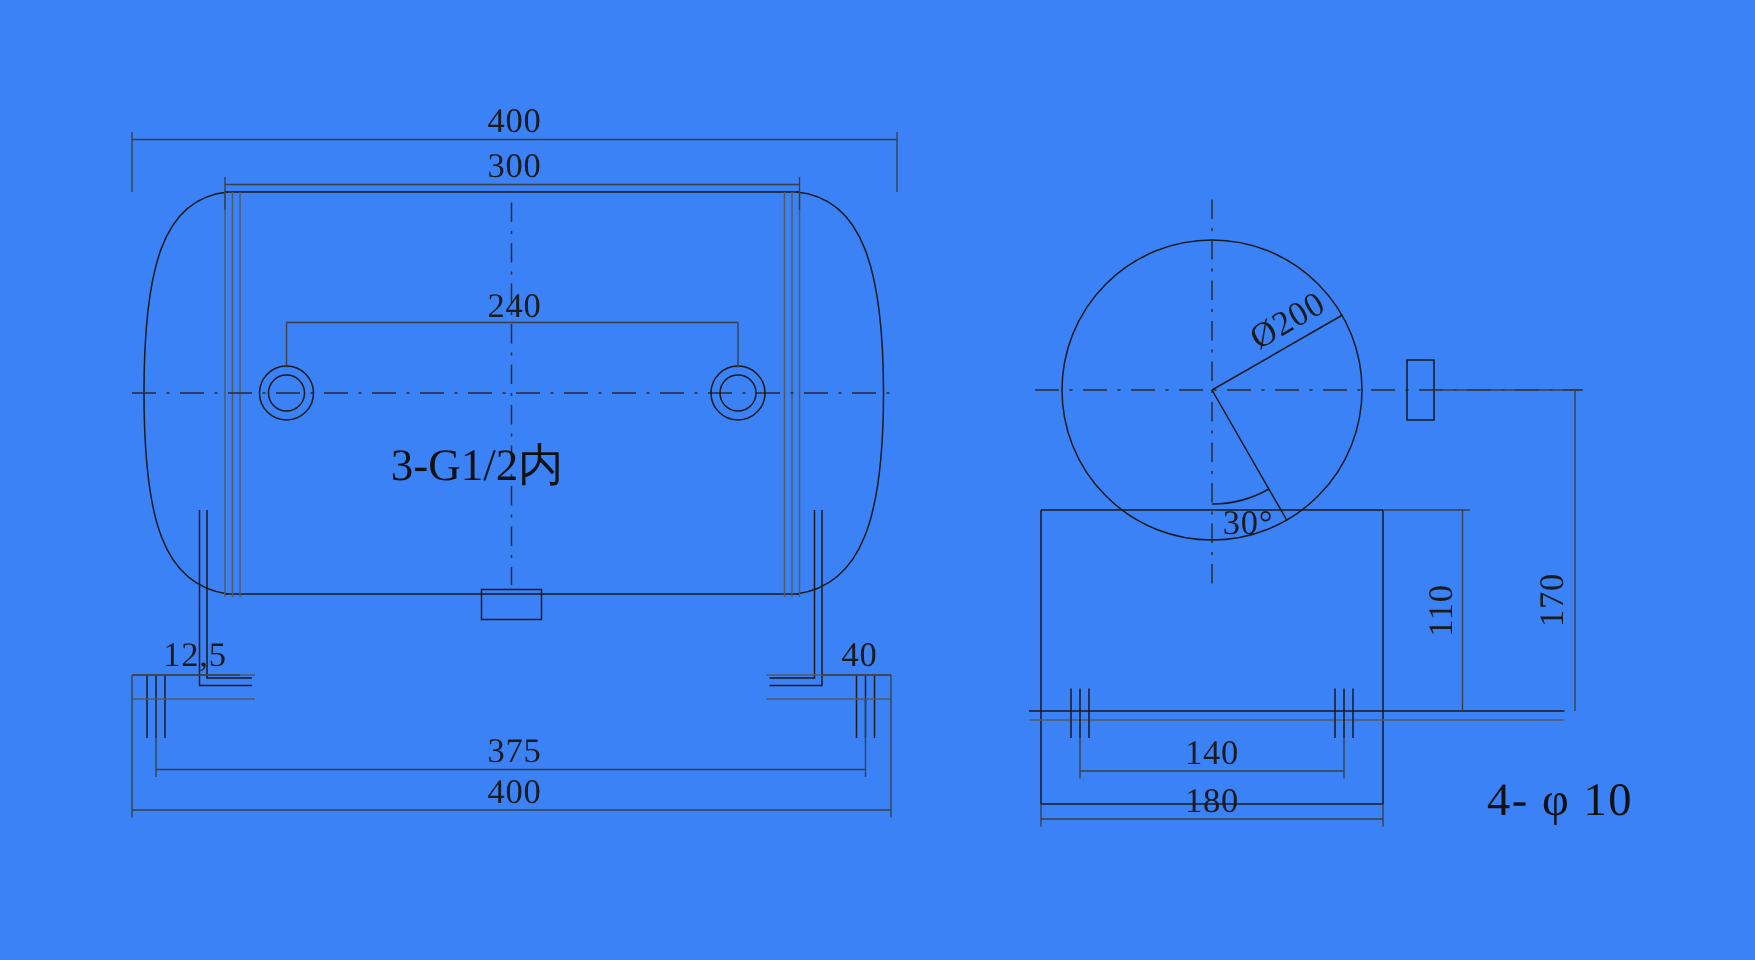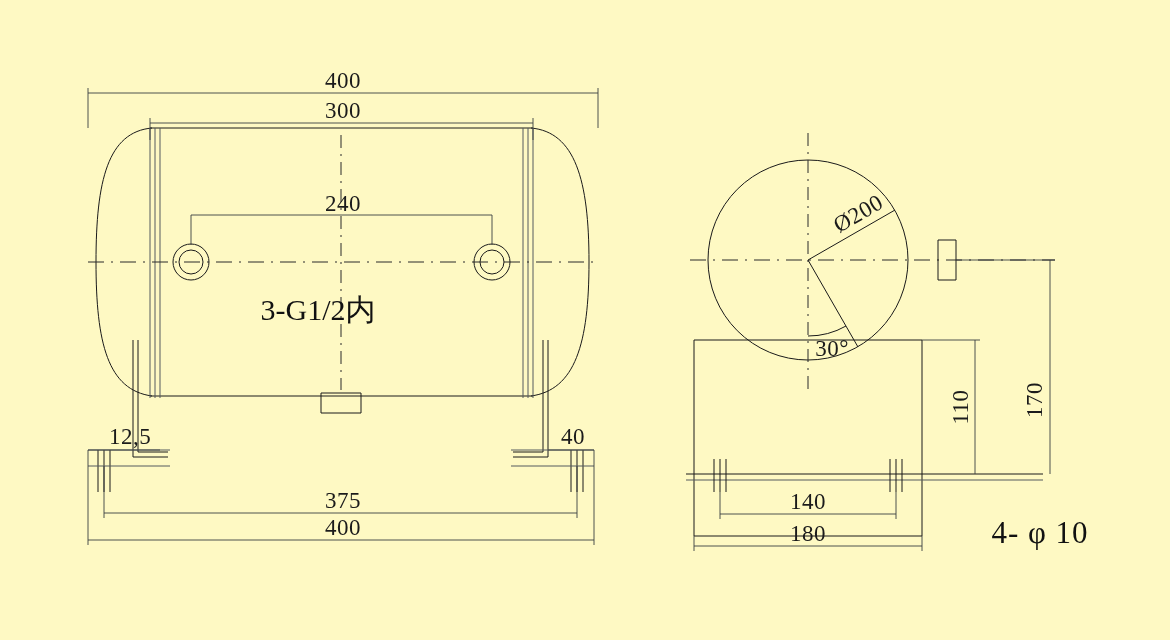--- a/index.html
+++ b/index.html
@@ -10,21 +10,21 @@
   body {
     width: 1170px;
     height: 640px;
     font-family: "Liberation Serif", "DejaVu Serif", serif;
     overflow: hidden;
   }
   #drawing-root {
     position: relative;
     width: 1170px;
     height: 640px;
-    background: #fef9c3;
+    background: #3b82f6;
   }
   svg.cad {
     position: absolute;
     top: 0;
     left: 0;
     width: 1170px;
     height: 640px;
   }
   .ln {
     stroke: #1a1a1a;

